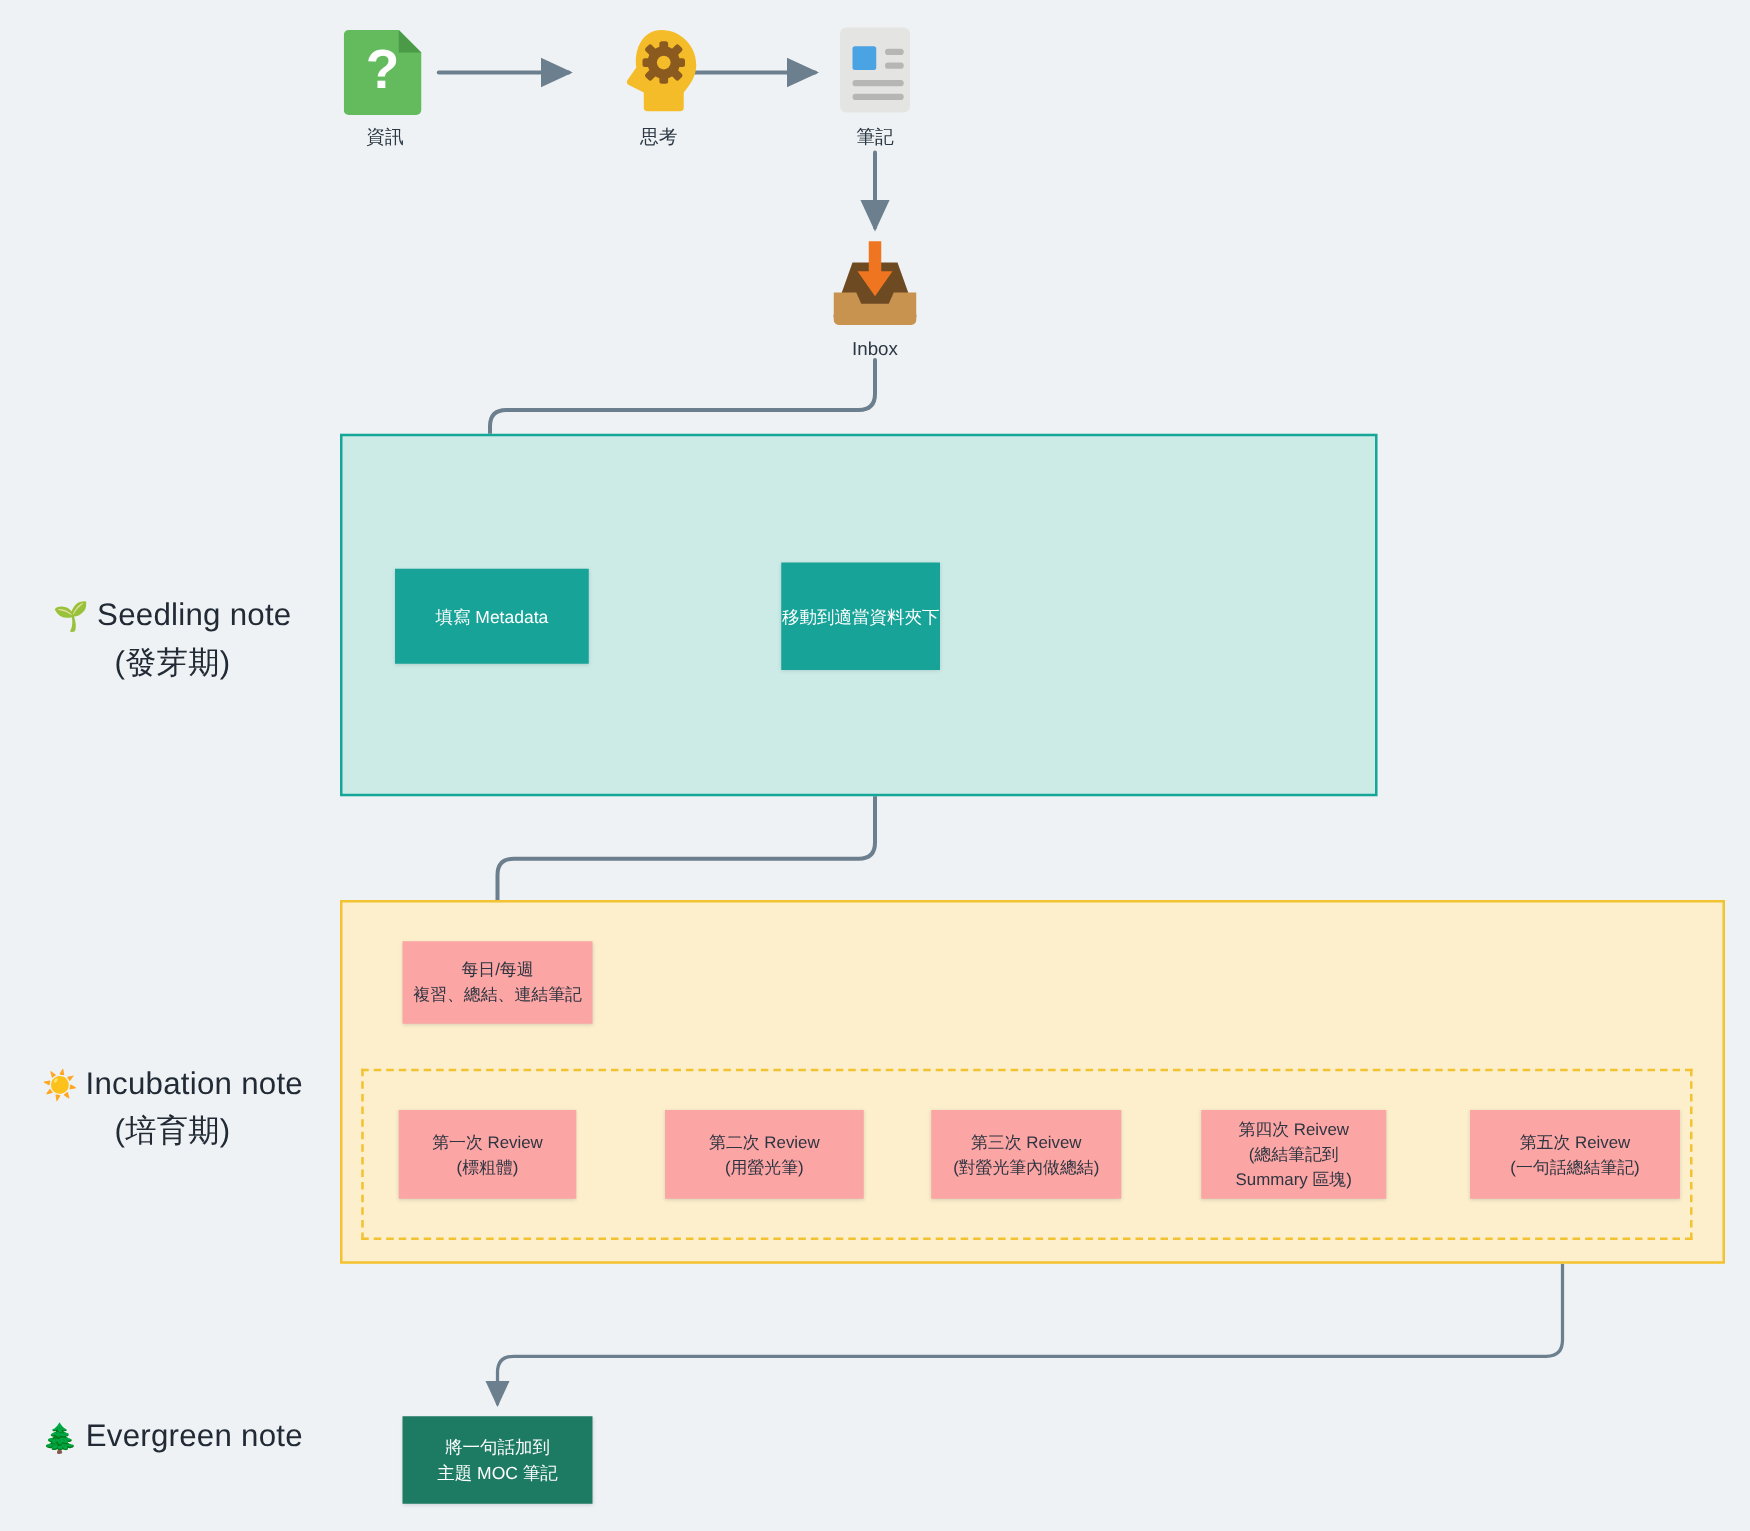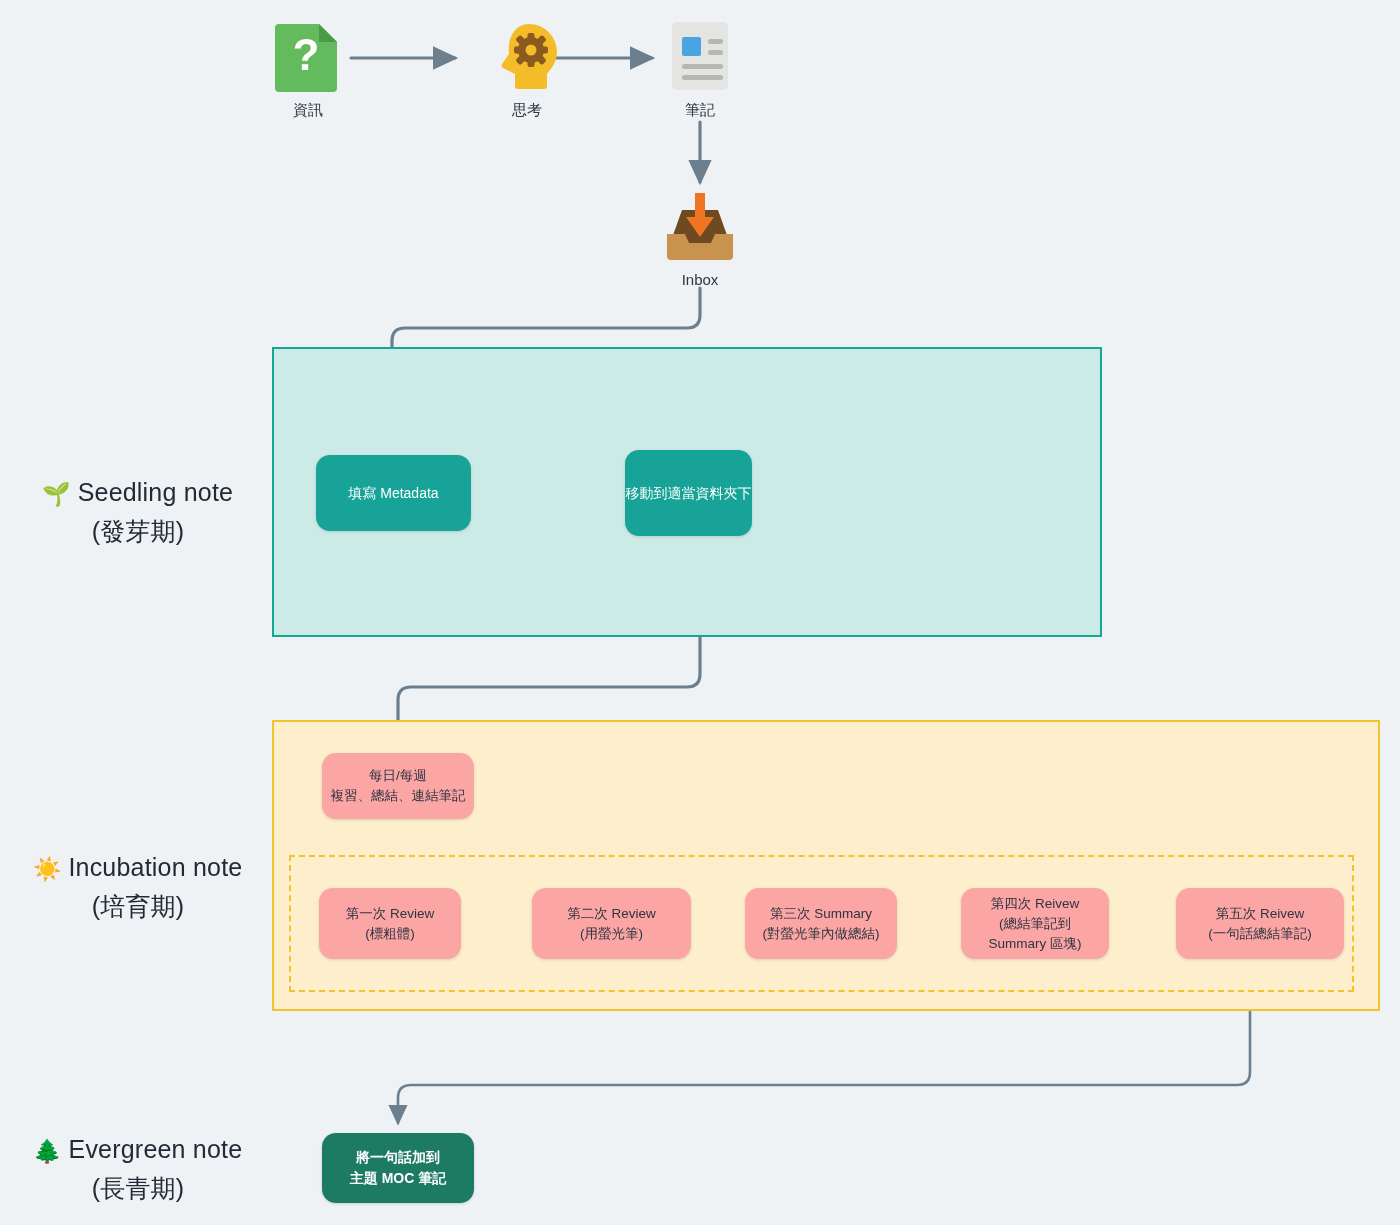--- a/index.html
+++ b/index.html
@@ -73,41 +73,40 @@
   #label-evergreen { left: 8px; top: 1131px; }
 
   
   .node {
     position: absolute;
     box-sizing: border-box;
     display: flex;
     align-items: center;
     justify-content: center;
     text-align: center;
-    border-radius: 14px;
+    border-radius: 0;
     box-shadow: 0 1px 3px rgba(40,60,80,0.18);
   }
   .node-teal {
     background: #17a398;
     color: #ffffff;
     font-size: 14px;
     line-height: 20px;
   }
   .node-yellow {
     background: #fca5a5;
     color: #2d3540;
     font-size: 13.5px;
     line-height: 20px;
   }
   .node-green {
     background: #1d7a63;
     color: #ffffff;
     font-size: 14px;
     line-height: 21px;
-    font-weight: bold;
   }
   .node span { display: block; }
 
   #node-metadata   { left: 316px; top: 455px; width: 155px; height: 76px; }
   #node-folder     { left: 625px; top: 450px; width: 127px; height: 86px; }
   #node-daily      { left: 322px; top: 753px; width: 152px; height: 66px; }
   #node-r1         { left: 319px; top: 888px; width: 142px; height: 71px; }
   #node-r2         { left: 532px; top: 888px; width: 159px; height: 71px; }
   #node-r3         { left: 745px; top: 888px; width: 152px; height: 71px; }
   #node-r4         { left: 961px; top: 888px; width: 148px; height: 71px; }
@@ -245,21 +244,20 @@
     <span class="sub">(發芽期)</span>
   </div>
 
   <div class="stage-label" id="label-incubation">
     <span class="emoji">☀️</span><span>Incubation note</span>
     <span class="sub">(培育期)</span>
   </div>
 
   <div class="stage-label" id="label-evergreen">
     <span class="emoji">🌲</span><span>Evergreen note</span>
-    <span class="sub">(長青期)</span>
   </div>
 
   <div class="node node-teal" id="node-metadata">
     <div>
         <span>填寫 Metadata</span>
       </div>
   </div>
   <div class="node node-teal" id="node-folder">
     <div>
         <span>移動到適當資料夾下</span>
@@ -279,21 +277,21 @@
     </div>
   </div>
   <div class="node node-yellow" id="node-r2">
     <div>
       <span>第二次 Review</span>
       <span>(用螢光筆)</span>
     </div>
   </div>
   <div class="node node-yellow" id="node-r3">
     <div>
-      <span>第三次 Summary</span>
+      <span>第三次 Reivew</span>
       <span>(對螢光筆內做總結)</span>
     </div>
   </div>
   <div class="node node-yellow" id="node-r4">
     <div>
       <span>第四次 Reivew</span>
       <span>(總結筆記到</span>
       <span>Summary 區塊)</span>
     </div>
   </div>

